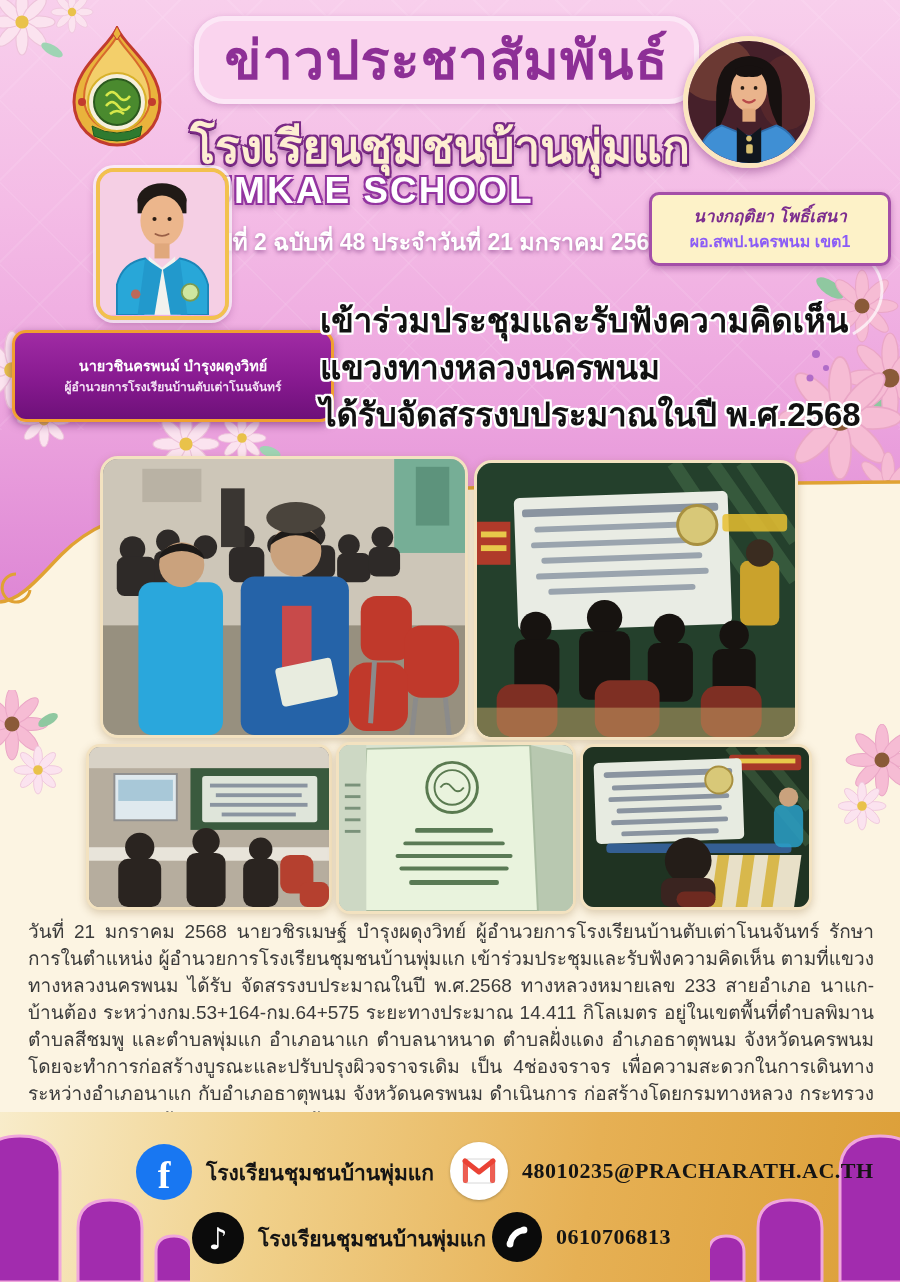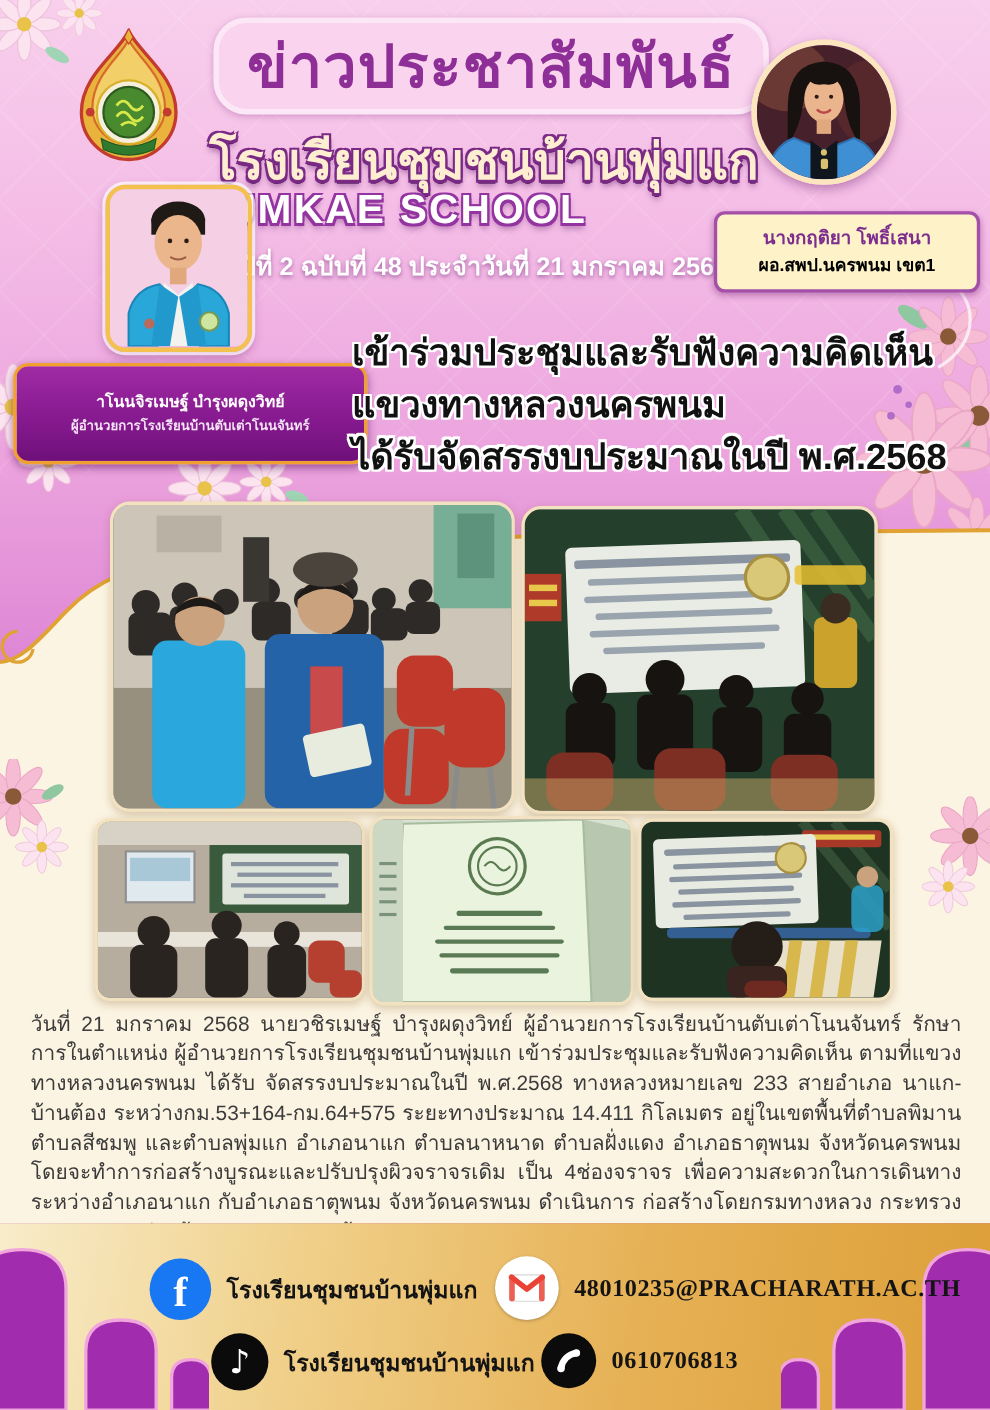--- a/index.html
+++ b/index.html
@@ -27,22 +27,22 @@
     text-shadow:0 2px 4px rgba(100,30,110,.55);}
   
   .photo-man{left:96px;top:168px;width:133px;height:152px;border-radius:18px;overflow:hidden;
     border:4px solid #f2c14e;box-shadow:0 0 0 3px rgba(255,255,255,.7),0 4px 10px rgba(100,20,100,.4);}
   .photo-woman{left:683px;top:36px;width:132px;height:132px;border-radius:50%;overflow:hidden;
     border:5px solid #fbe6c0;box-shadow:0 4px 10px rgba(100,20,100,.4);}
   
   .badge-right{left:649px;top:192px;width:242px;height:74px;border-radius:10px;background:#fdf2c8;
     border:3px solid #a44fa8;box-shadow:0 3px 6px rgba(100,20,100,.35);
     display:flex;flex-direction:column;align-items:center;justify-content:center;line-height:1.45;}
-  .badge-right .l1{font-size:17px;font-weight:bold;color:#7c2d8e;}
-  .badge-right .l2{font-size:16px;font-weight:bold;color:#000000;}
+  .badge-right .l1{font-size:17px;font-weight:bold;color:#7c2d8e;font-style:italic;}
+  .badge-right .l2{font-size:16px;font-weight:bold;color:#8b5cf6;}
   .badge-left{left:12px;top:330px;width:322px;height:92px;border-radius:14px;
     background:linear-gradient(180deg,#a02ba4 0%,#871a90 55%,#6e1079 100%);
     border:3px solid #f0a030;box-shadow:0 3px 8px rgba(80,10,90,.5);
     display:flex;flex-direction:column;align-items:center;justify-content:center;line-height:1.5;}
   .badge-left .n{font-size:14.5px;font-weight:bold;color:#ffffff;}
   .badge-left .t{font-size:12px;color:#f4e3f6;font-weight:bold;}
   
   .headline{left:320px;top:298px;width:575px;}
   .headline div{font-size:33px;font-weight:bold;color:#111;line-height:1.42;
     text-shadow:-2px -2px 0 #fff,2px -2px 0 #fff,-2px 2px 0 #fff,2px 2px 0 #fff,0 -2px 0 #fff,0 2px 0 #fff,-2px 0 0 #fff,2px 0 0 #fff;}
@@ -205,21 +205,21 @@
       <path d="M18 152 L18 120 Q24 96 48 92 L62 106 L46 152 Z" fill="#28a7d8" stroke="#1b86b8" stroke-width="2"></path>
       <path d="M115 152 L115 120 Q109 96 85 92 L71 106 L87 152 Z" fill="#28a7d8" stroke="#1b86b8" stroke-width="2"></path>
       <path d="M48 92 L66 104 L58 152 L40 152 Z" fill="#2299cc"></path>
       <path d="M85 92 L67 104 L75 152 L93 152 Z" fill="#2299cc"></path>
       <circle cx="96" cy="128" r="9" fill="#cfe6a0" stroke="#7a9a50" stroke-width="2"></circle>
       <circle cx="38" cy="130" r="5" fill="#e05a3a" opacity=".8"></circle>
     </svg>
   </div>
 
   <div class="abs badge-left">
-    <span class="n">าโนนจิรเมษฐ์ บำรุงผดุงวิทย์</span>
+    <span class="n">นายวชินครพนม์ บำรุงผดุงวิทย์</span>
     <span class="t">ผู้อำนวยการโรงเรียนบ้านตับเต่าโนนจันทร์</span>
   </div>
 
   <div class="abs headline">
     <div>เข้าร่วมประชุมและรับฟังความคิดเห็น</div>
     <div>แขวงทางหลวงนครพนม</div>
     <div>ได้รับจัดสรรงบประมาณในปี พ.ศ.2568</div>
   </div>
 
   <svg class="abs card-top deco" viewBox="0 0 900 140" preserveAspectRatio="none">

